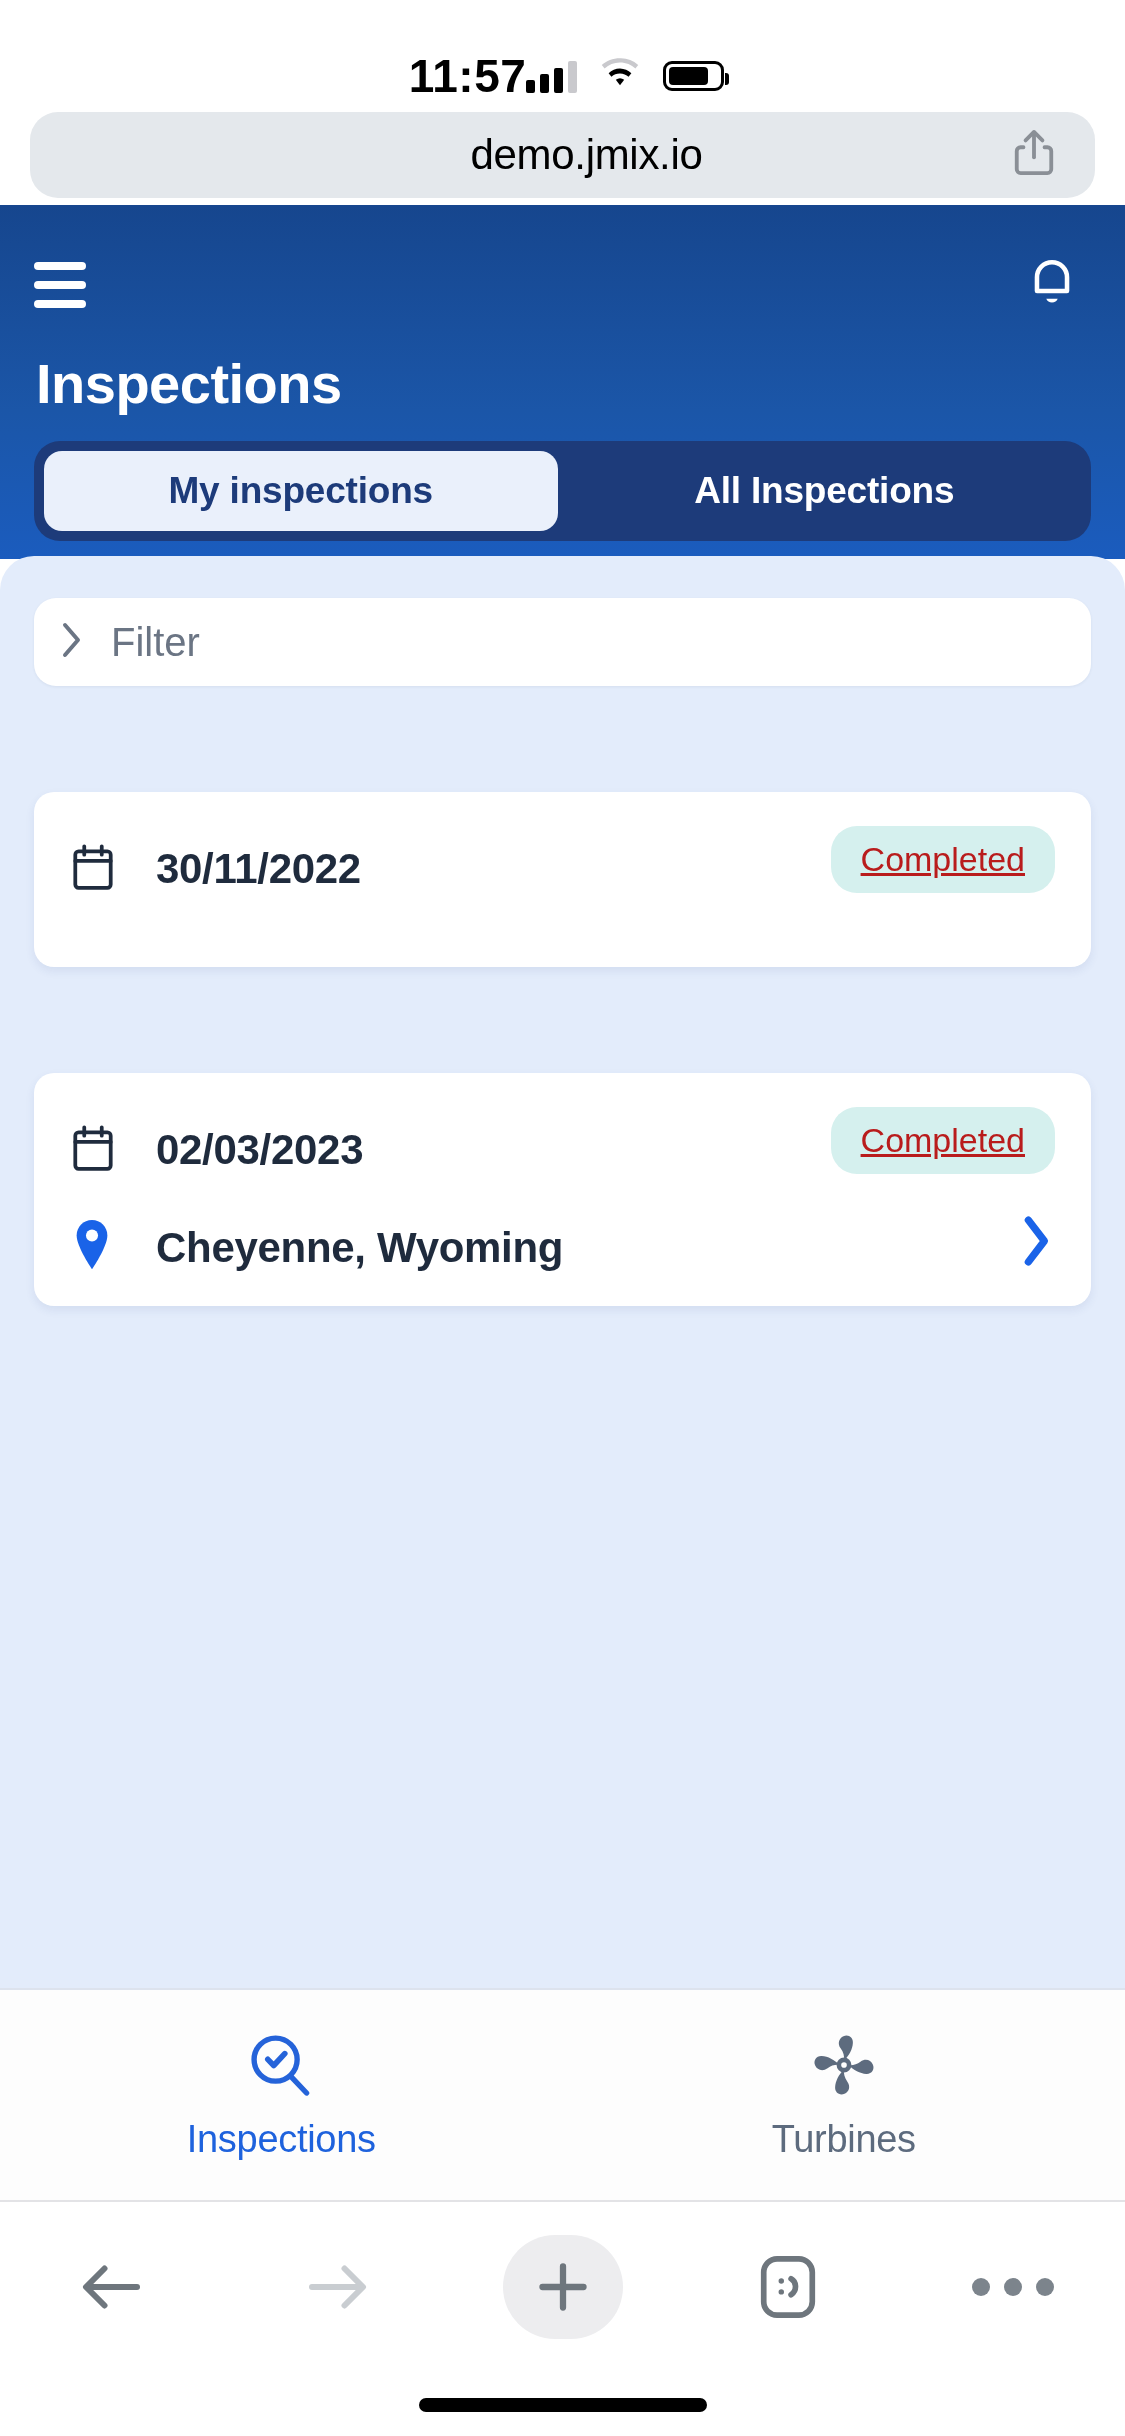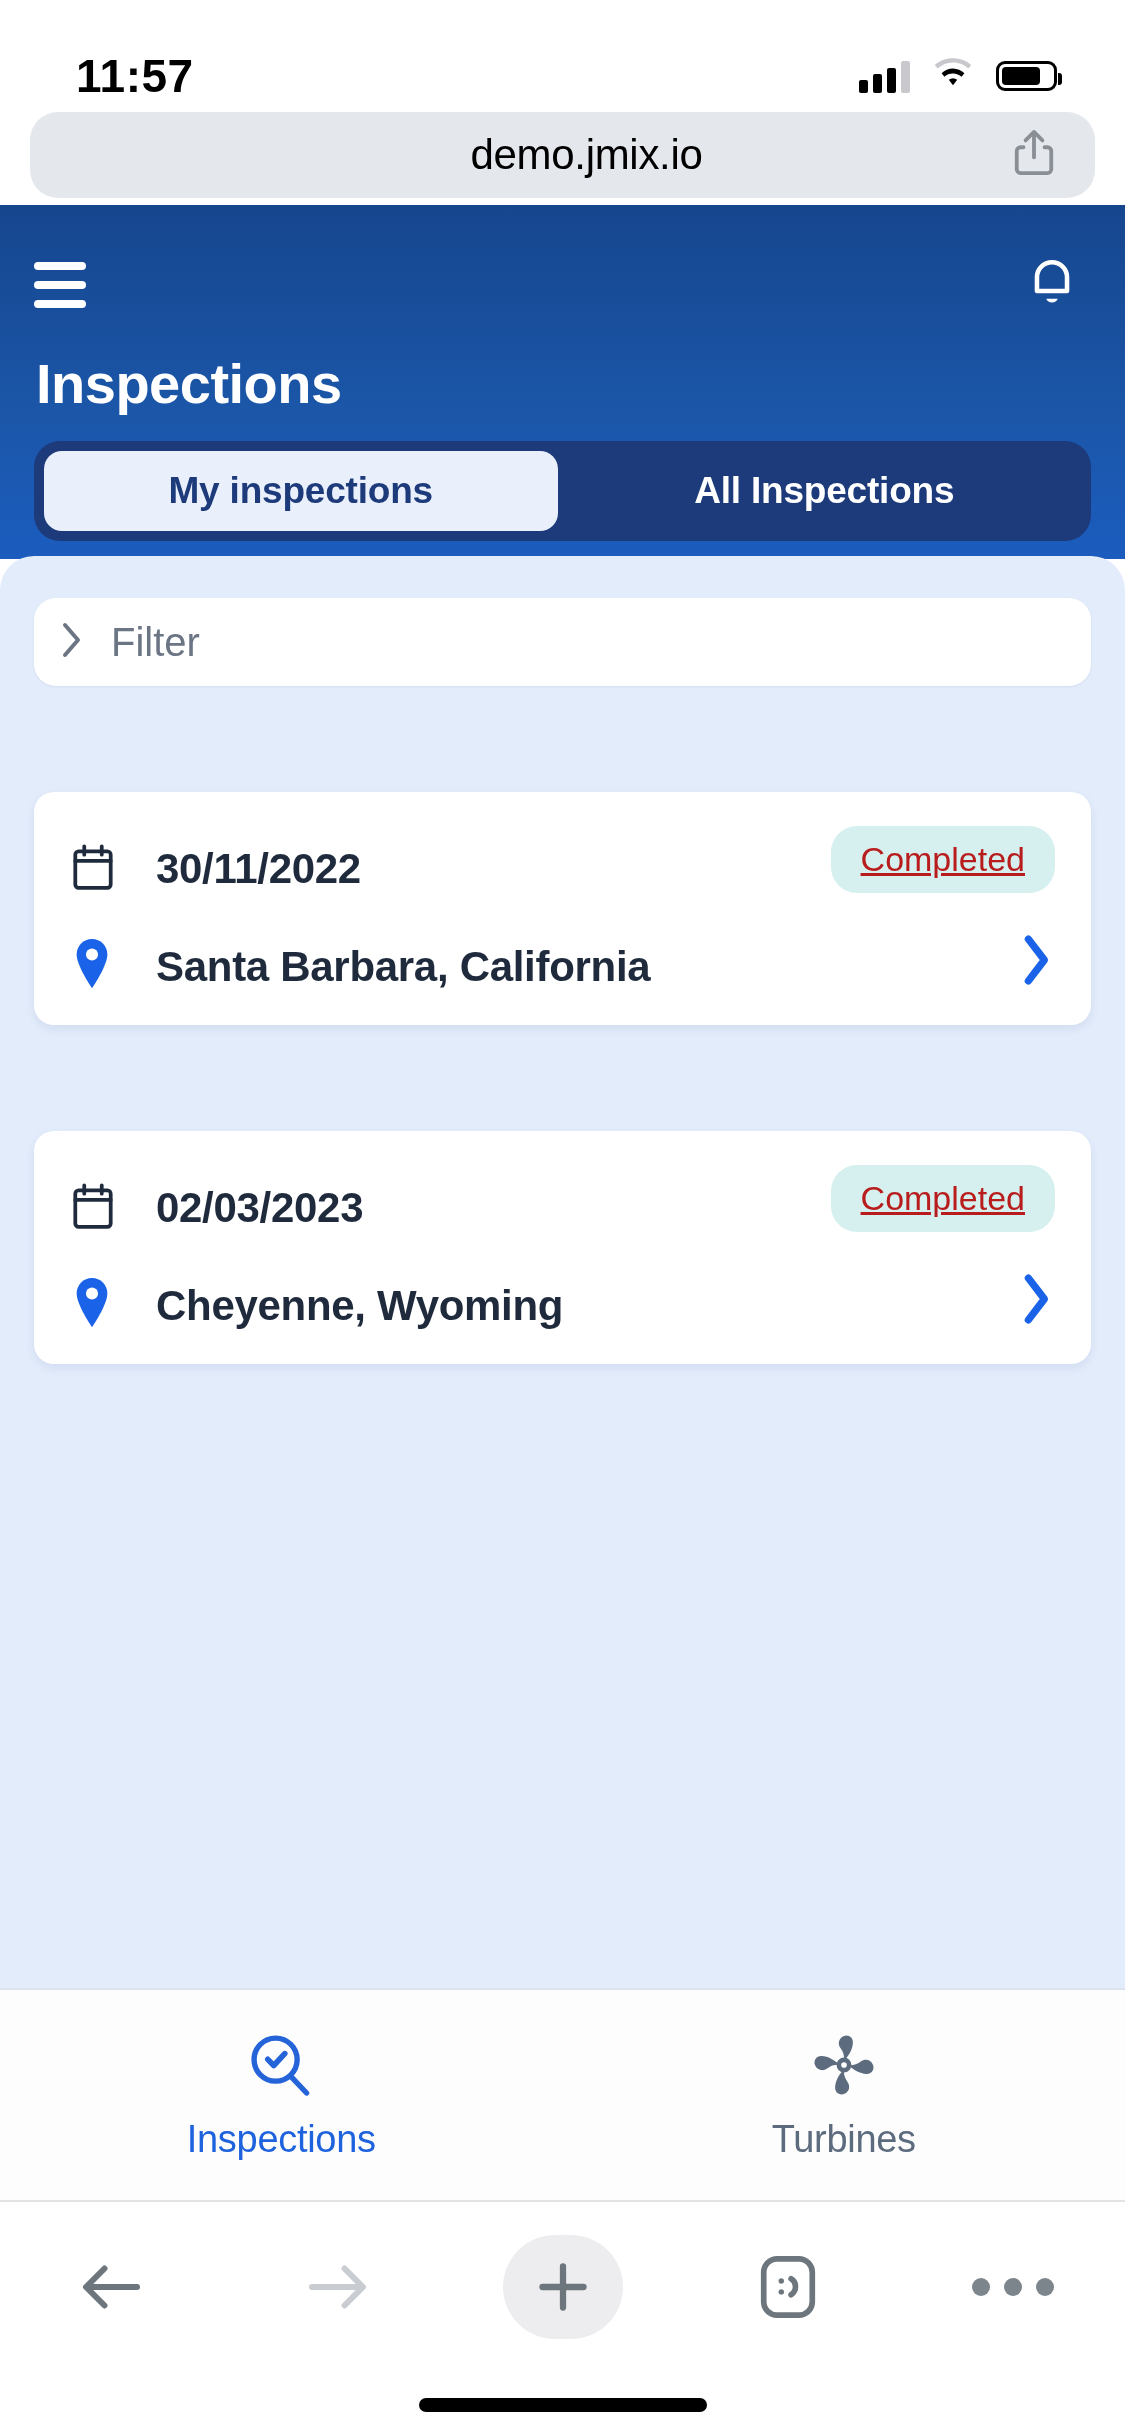--- a/index.html
+++ b/index.html
@@ -7,21 +7,21 @@
   body {
     font-family:"Liberation Sans", sans-serif;
     background:#ffffff;
     overflow:hidden;
     position:relative;
   }
 
   
   .status-bar{
     height:112px; width:100%;
-    display:flex; align-items:center; justify-content:space-between;
+    display:flex; align-items:center; justify-content:center;
     padding:40px 68px 0 76px;
     background:#ffffff;
   }
   .status-time{
     font-size:46px; font-weight:bold; color:#000; letter-spacing:0.5px;
     line-height:1;
   }
   .status-icons{ display:flex; align-items:center; gap:22px; }
   .sig{ display:flex; align-items:flex-end; gap:5px; height:34px;}
   .sig i{ display:block; width:9px; background:#000; border-radius:2px;}
@@ -229,34 +229,20 @@
     <div class="card-row top">
       <span class="icon-slot">
         <svg width="46" height="50" viewBox="0 0 22 24" fill="none" stroke="#1f2b3d" stroke-width="1.8" stroke-linecap="round" stroke-linejoin="round">
           <rect x="2.5" y="4" width="17" height="17.5" rx="1.6"></rect>
           <path d="M6.8 1.6v4M15.2 1.6v4M2.5 8.6h17"></path>
         </svg>
       </span>
       <span class="card-date">30/11/2022</span>
       <span class="badge">Completed</span>
     </div>
-    <div class="card-row">
-      <span class="icon-slot">
-        <svg width="44" height="54" viewBox="0 0 20 26">
-            <path d="M10 1C5.9 1 2.6 4.3 2.6 8.4c0 5.5 7.4 16.2 7.4 16.2s7.4-10.7 7.4-16.2C17.4 4.3 14.1 1 10 1z" fill="#1a63e8"></path>
-            <circle cx="10" cy="8.4" r="2.9" fill="#ffffff"></circle>
-          </svg>
-      </span>
-      <span class="card-loc">Santa Barbara, California</span>
-      <span class="chev-right">
-        <svg width="36" height="54" viewBox="0 0 14 22" fill="none" stroke="#1a63e8" stroke-width="3" stroke-linecap="round" stroke-linejoin="round">
-            <path d="M3.5 2.5L10 11l-6.5 8.5"></path>
-          </svg>
-      </span>
-    </div>
   </div>
 
   <div class="card">
     <div class="card-row top">
       <span class="icon-slot">
         <svg width="46" height="50" viewBox="0 0 22 24" fill="none" stroke="#1f2b3d" stroke-width="1.8" stroke-linecap="round" stroke-linejoin="round">
           <rect x="2.5" y="4" width="17" height="17.5" rx="1.6"></rect>
           <path d="M6.8 1.6v4M15.2 1.6v4M2.5 8.6h17"></path>
         </svg>
       </span>

